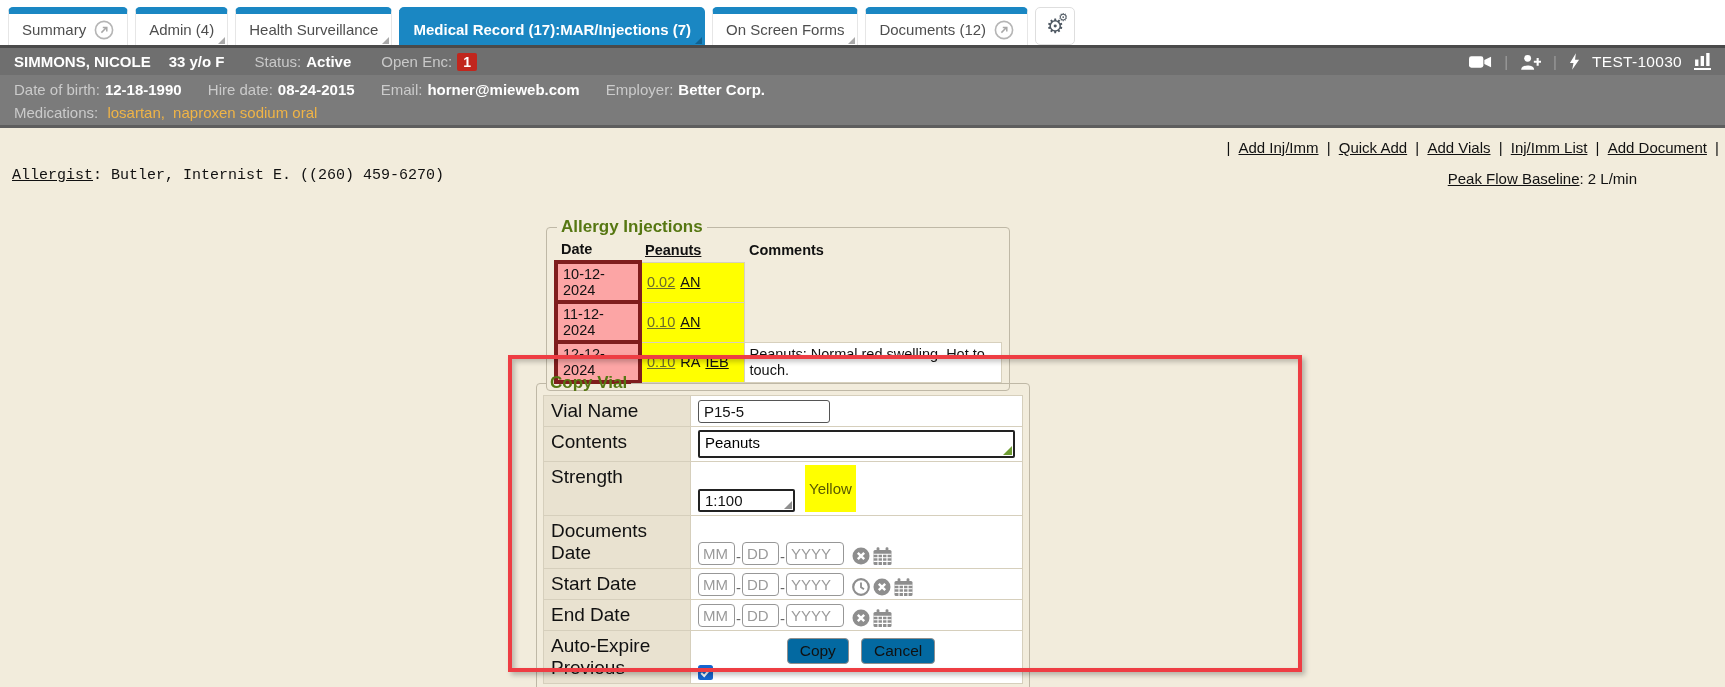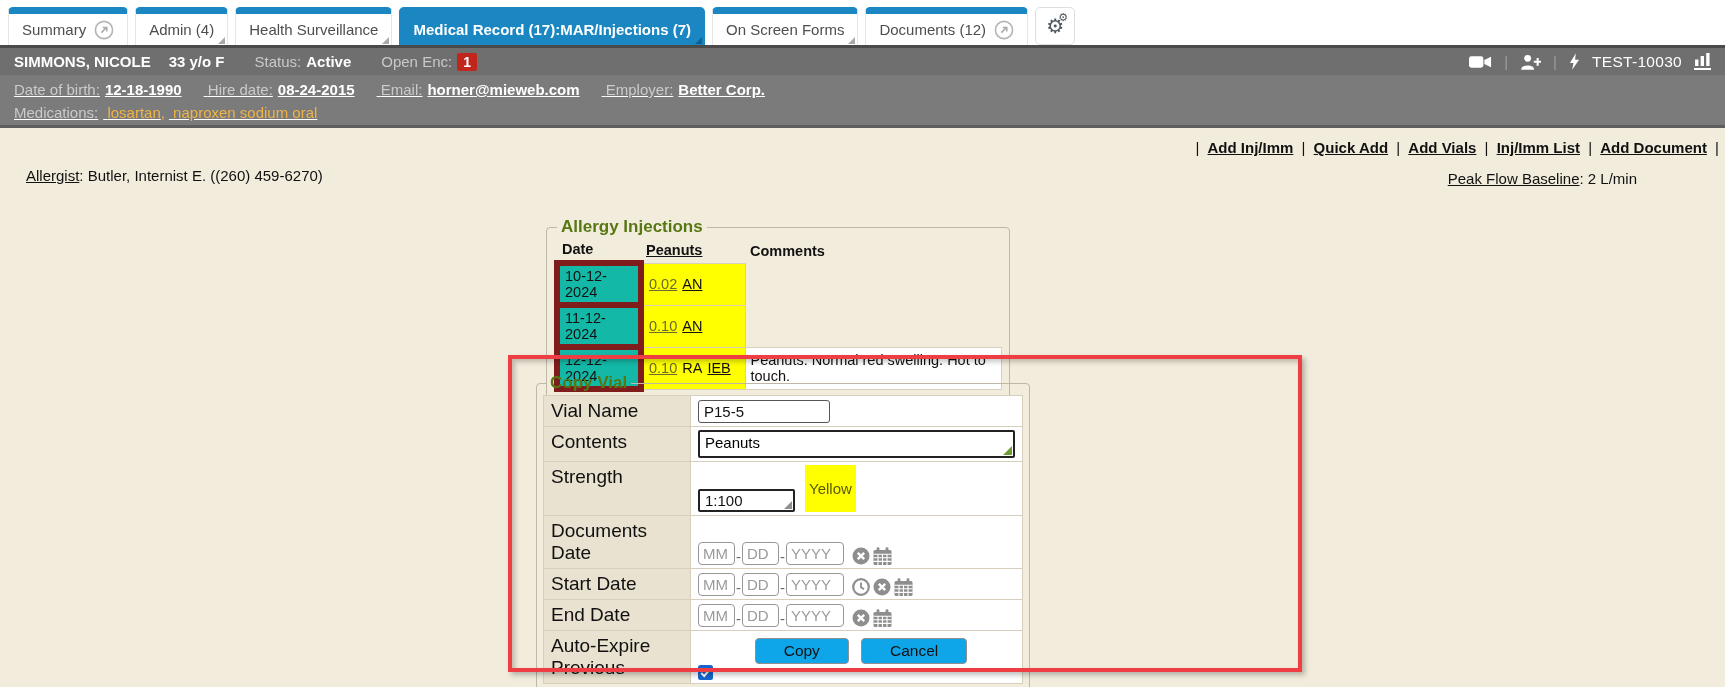--- a/index.html
+++ b/index.html
@@ -36,47 +36,47 @@
     padding:1px 6px; border-radius:2px; }
   .flex-spacer { flex:1; }
   .toolbar-icons { display:flex; align-items:center; gap:12px; }
   .tb-sep { color:#9d9d9d; font-size:15px; }
   .station-id { font-size:15.5px; letter-spacing:.3px; }
   .chart-underline { border-bottom:2px solid #fff; padding-bottom:2px; display:inline-flex; }
 
   
   .demo-bar { height:53px; background:#7b7b7b; border-bottom:3px solid #5e5e5e;
     padding:3px 14px 0; color:#fff; font-size:15px; }
-  .demo-line { line-height:23px; white-space:nowrap;text-decoration:underline; }
+  .demo-line { line-height:23px; white-space:nowrap; }
   .d-label { color:#cbcbcb; margin-right:5px; }
   .d-value { font-weight:bold; margin-right:22px; }
   .med-link { color:#f0b446; text-decoration:none; cursor:pointer; }
   .med-sep { color:#f0b446; margin-right:4px; }
 
   
   .content { position:relative; height:559px; background:#f2ecdc; color:#111;
     font-size:15px; }
   a.plain-link { color:#111; text-decoration:underline; cursor:pointer; }
 
   .action-links { position:absolute; top:11px; right:6px; white-space:nowrap; }
-  .action-links a { margin:0 4px;font-weight:bold; }
+  .action-links a { margin:0 4px; }
   .peak-flow { position:absolute; top:42px; right:88px; white-space:nowrap; }
-  .allergy-info { position:absolute; top:37px; left:26px; line-height:21px; }
+  .allergy-info { position:absolute; top:37px; left:12px; line-height:21px;font-family:Liberation Mono, monospace; }
 
   
   fieldset { border:1px solid #bfb8a6; border-radius:4px; }
   legend { font-weight:bold; color:#567712; font-size:17px; padding:0 4px; margin-left:3px; }
 
   
   .injections-section { position:absolute; top:89px; left:546px; width:464px; }
   .injections-section fieldset { padding:1px 7px 6px; }
   table.inj { border-collapse:collapse; width:100%; font-size:14.5px; }
   table.inj th { text-align:left; font-weight:bold; padding:3px 5px; }
   table.inj td { padding:2px 5px; height:23px; }
-  td.date-cell { background:#14b8a6; border:6px solid #7f1d1d; width:84px; }
+  td.date-cell { background:#fca5a5; border:4px solid #7f1d1d; width:84px; }
   td.peanut-cell { background:#ffff00; border:1px solid #d7d0bd; width:104px; }
   .peanut-wrap { display:inline-flex; gap:5px; }
   .peanut-wrap span:empty { display:none; }
   a.dose-link { color:#6b6b2d; text-decoration:underline; cursor:pointer; }
   a.code-link { color:#111; text-decoration:underline; cursor:pointer; }
   td.comment-cell { background:transparent; border:none; }
   td.comment-cell.filled { background:#fff; border:1px solid #d7d0bd; }
 
   
   .copyvial-section { position:absolute; top:245px; left:536px; width:494px; }
@@ -105,22 +105,22 @@
   .di-yyyy { width:58px; }
   .date-dash { color:#666; margin:0 1px; }
   .date-icons { display:inline-flex; align-items:center; gap:3px; margin-left:8px; }
   .icon-btn { display:inline-flex; cursor:pointer; }
   .checkbox { display:inline-flex; cursor:pointer; }
   .checkbox .check-mark { display:none; }
   .checkbox[data-checked="true"] .check-mark { display:block; }
 
   .buttons-row { position:absolute; top:510px; left:536px; width:650px; text-align:center; }
   .btn { font-family:"Liberation Sans", sans-serif; font-size:15.5px; color:#111;
-    background:#0ea5e9; border:1px solid #8f8f8f; border-radius:4px;
-    padding:3px 28px; margin:0 4px; cursor:pointer; }
+    background:#0369a1; border:1px solid #8f8f8f; border-radius:4px;
+    padding:3px 12px; margin:0 4px; cursor:pointer; }
 
   
   .annotation-box { position:absolute; left:508px; top:227px; width:794px; height:317px;
     border:4px solid #ee3d43; pointer-events:none; z-index:50;
     box-shadow:3px 3px 5px rgba(0,0,0,0.25), inset 3px 3px 5px rgba(0,0,0,0.22); }
 </style>
 </head>
 <body>
 
 <div class="tabbar">

